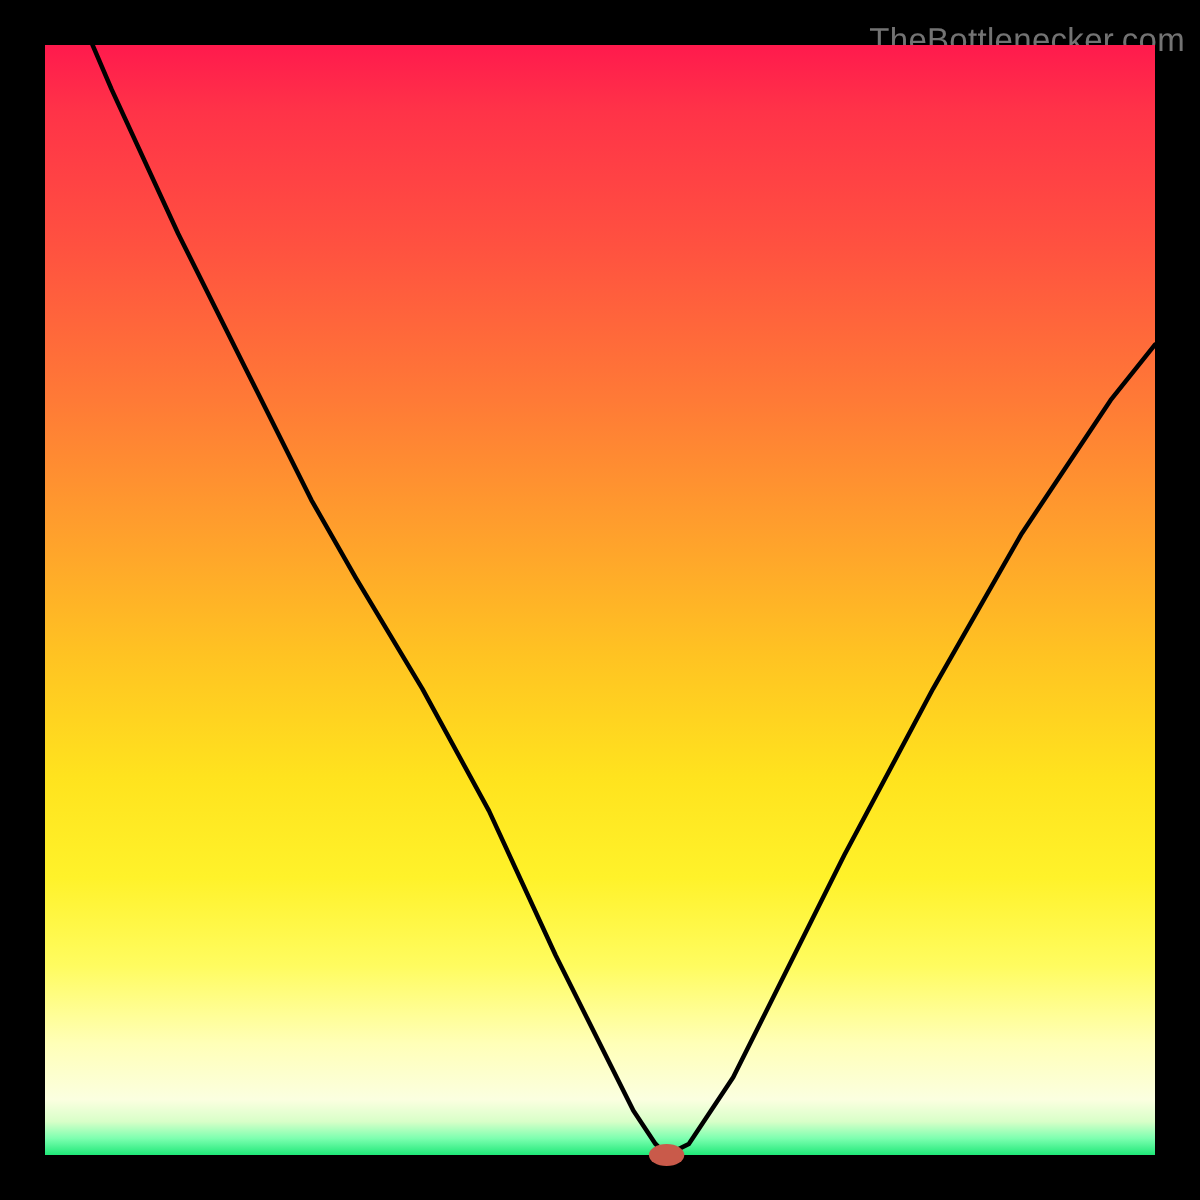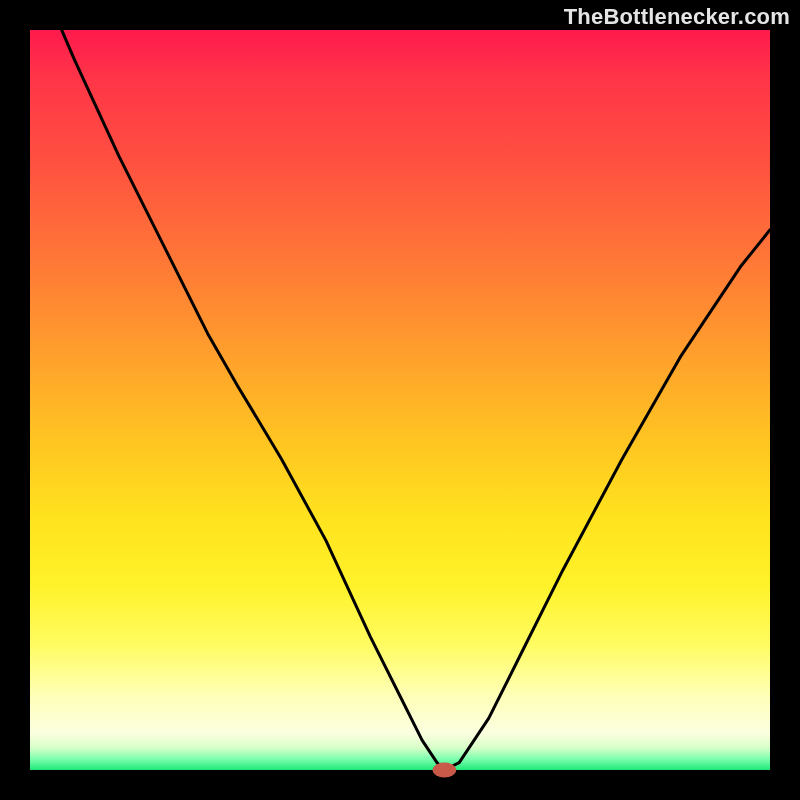--- a/index.html
+++ b/index.html
@@ -12,25 +12,25 @@
     font-family: Arial, Helvetica, sans-serif;
   }
   .outer {
     position: relative;
     width: 800px;
     height: 800px;
     background: #000000;
   }
   .watermark {
     position: absolute;
-    top: 4px;
+    top: 14px;
     right: 10px;
     font-size: 22px;
-    font-weight: 700;
-    color: #e5e5e5;
+    font-weight: 400;
+    color: #737373;
     letter-spacing: 0.2px;
     user-select: none;
   }
   .plot {
     position: absolute;
     left: 30px;
     top: 30px;
     width: 740px;
     height: 740px;
     

